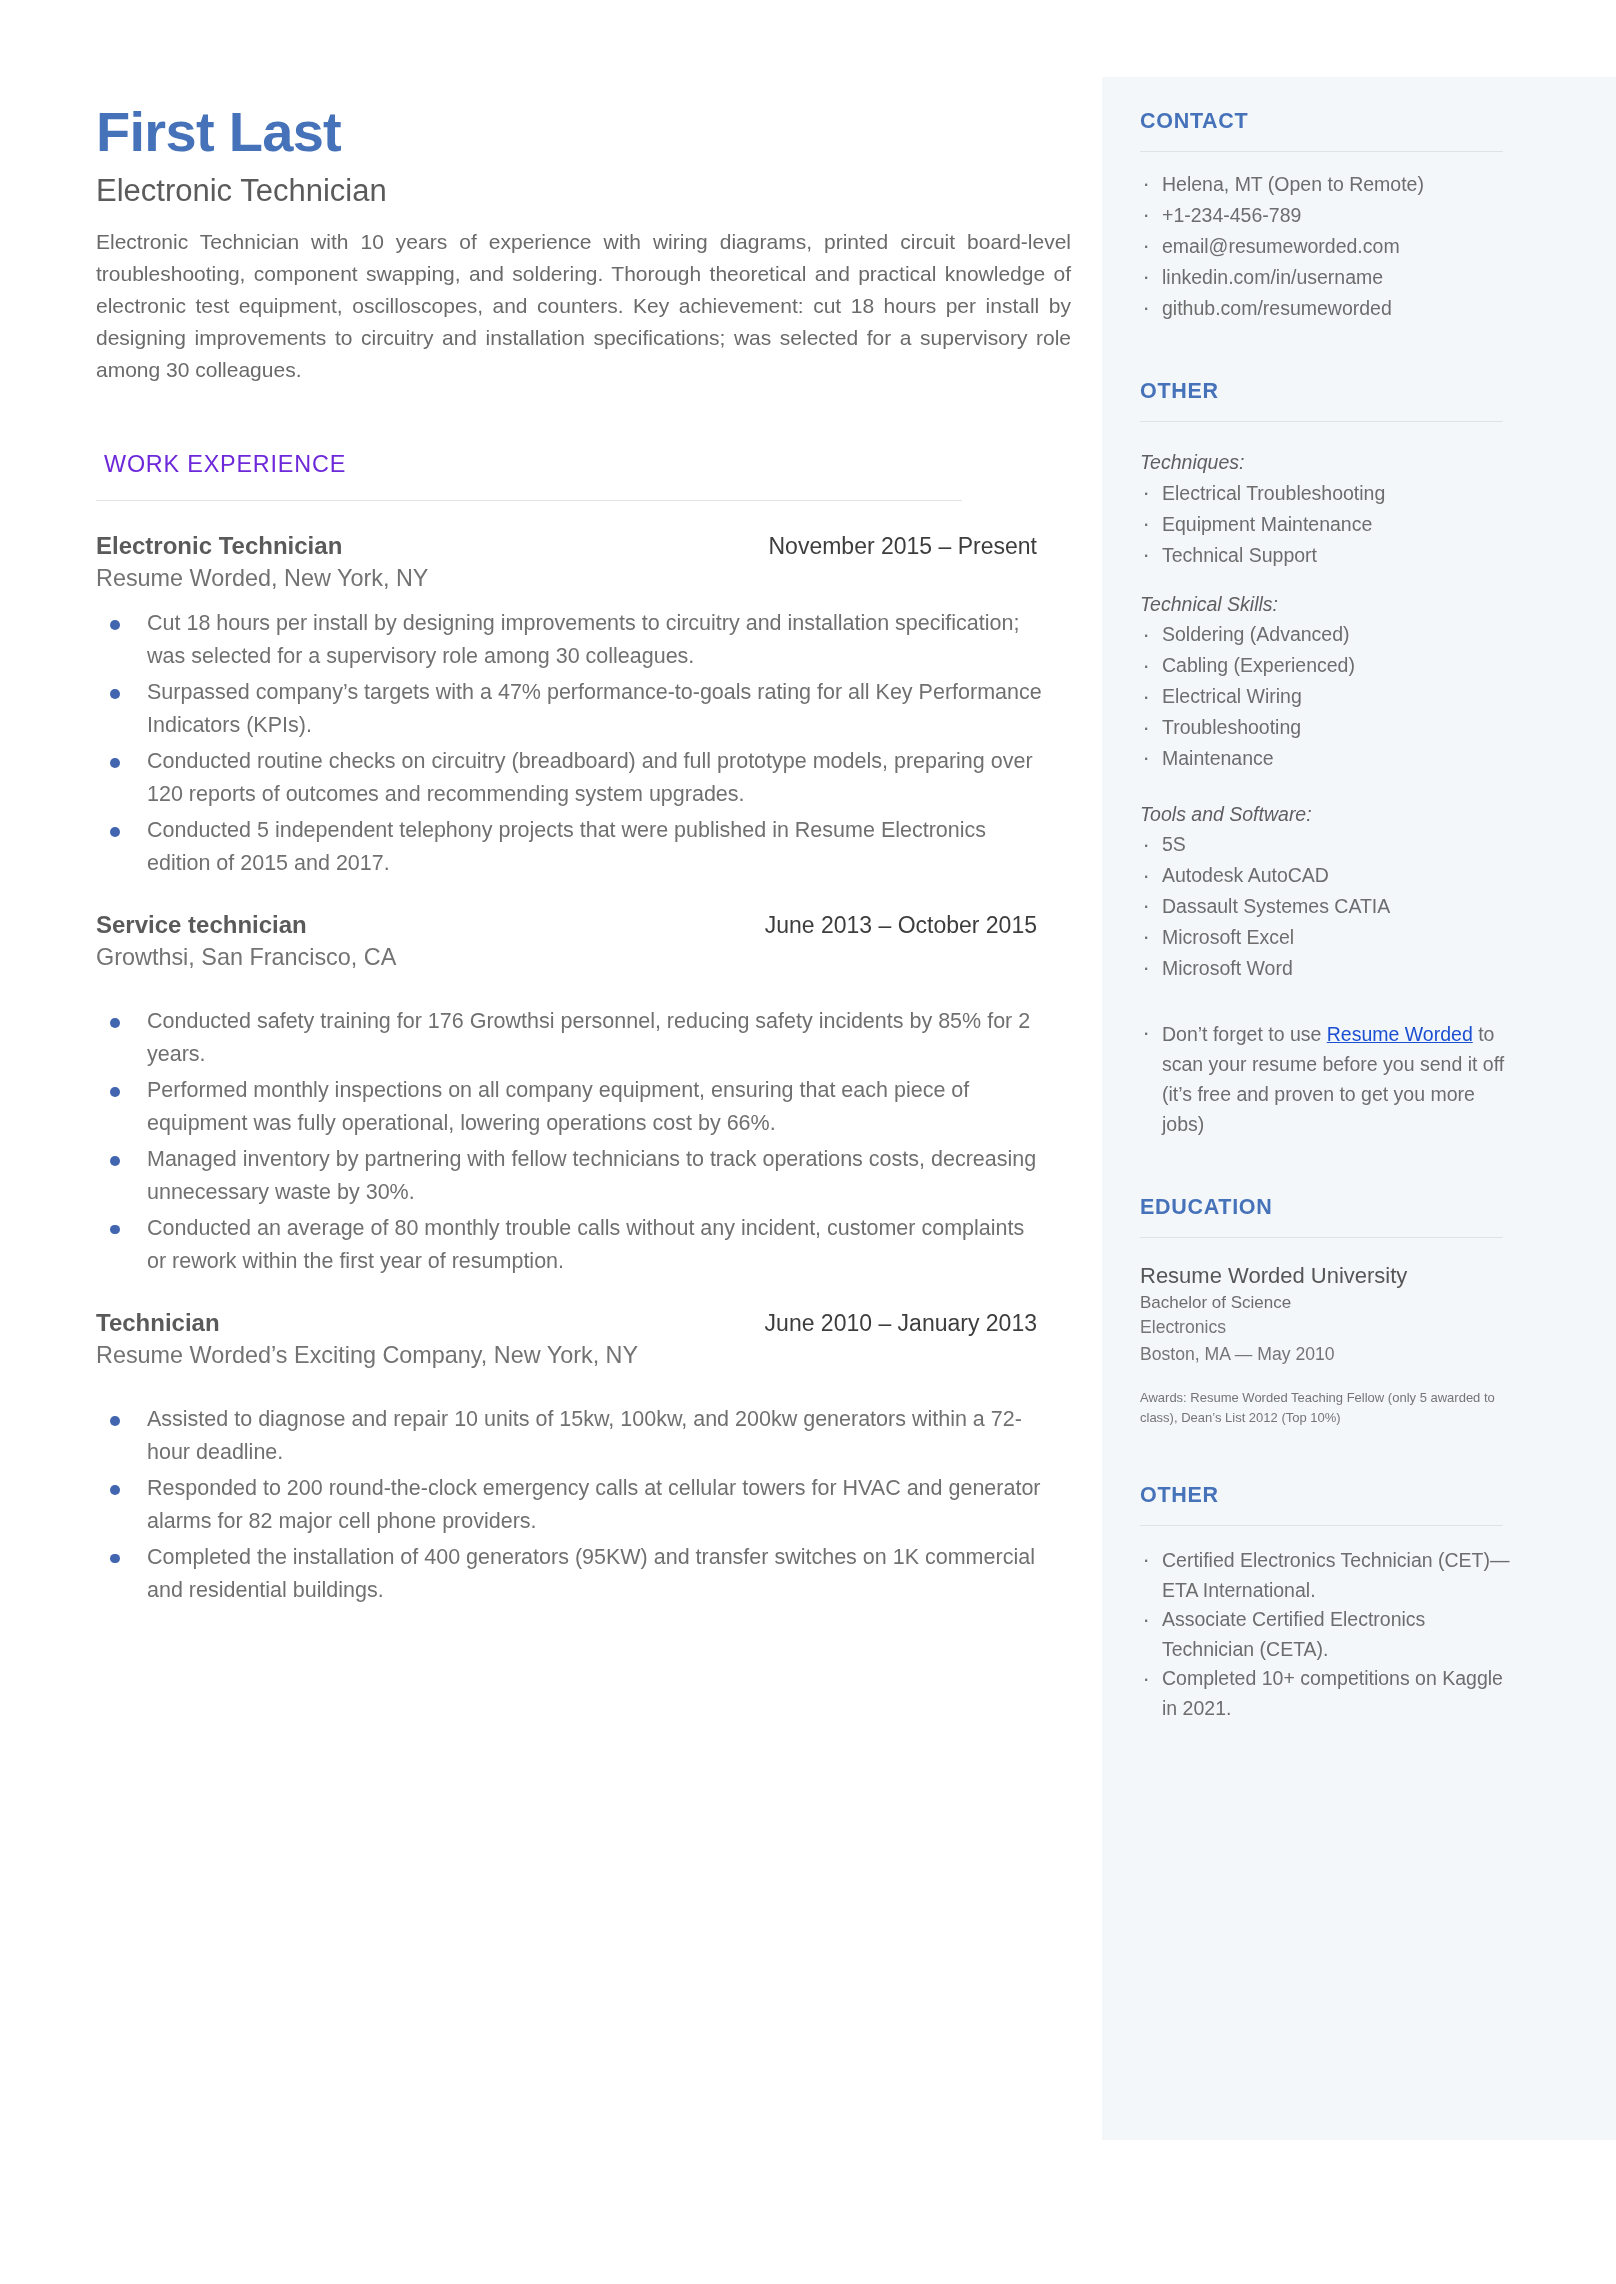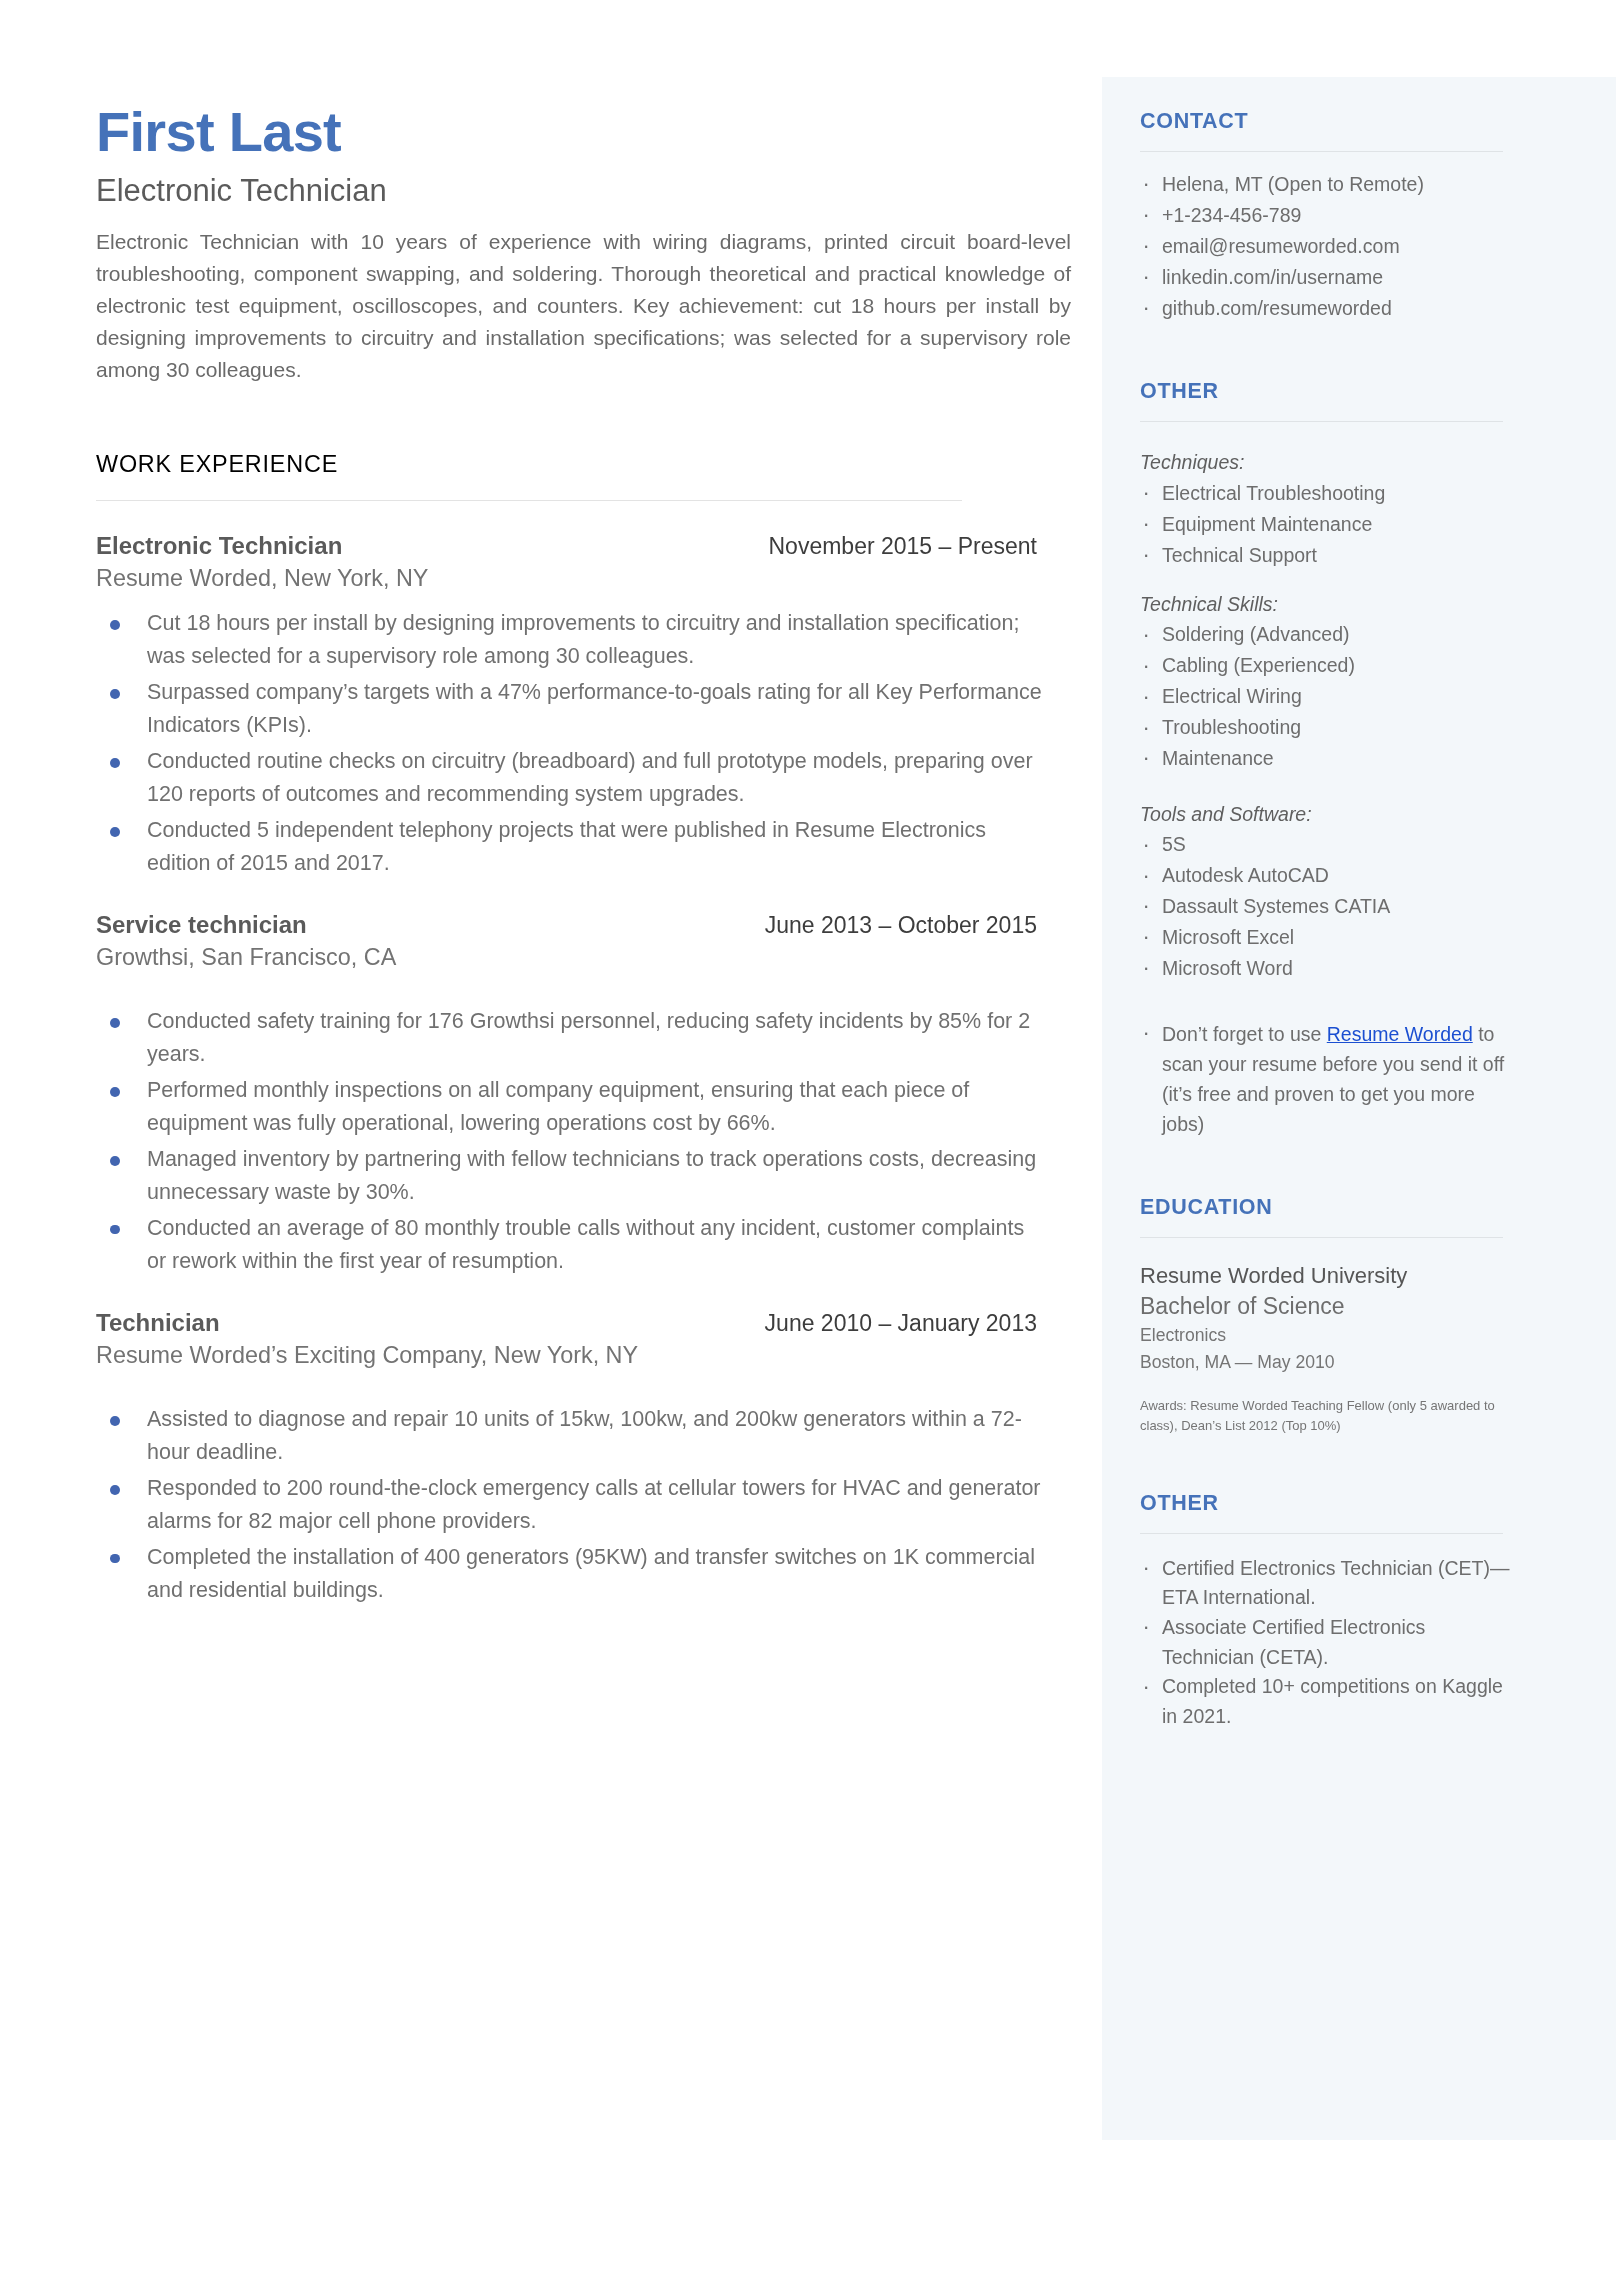--- a/index.html
+++ b/index.html
@@ -60,24 +60,24 @@
     font-size: 21px;
     line-height: 1.52;
     color: #6a6a6a;
     text-align: justify;
     margin: 0;
     width: 975px;
   }
 
   .section-head {
     font-size: 23.4px;
-    color: #000000;
+    color: #6d28d9;
     letter-spacing: 0.8px;
     font-weight: normal;
-    margin: 0;
+    margin: 8px;
     padding: 0;
   }
   .main-col .section-head { margin-top: 65px; }
   .rule {
     border: 0;
     border-top: 1.3px solid #e3e3e3;
     margin: 22px 0 0 0;
     width: 866px;
     height: 0;
   }
@@ -207,21 +207,21 @@
     text-decoration: underline;
   }
 
   .edu-school {
     font-size: 22px;
     color: #565656;
     margin: 0;
     line-height: 1.3;
   }
   .edu-degree {
-    font-size: 23px;
+    font-size: 17px;
     color: #6d6d6d;
     margin: 1.3px 0 0 0;
     line-height: 1.3;
   }
   .edu-small {
     font-size: 17.6px;
     color: #757575;
     margin: 2.6px 0 0 0;
     line-height: 1.35;
   }

